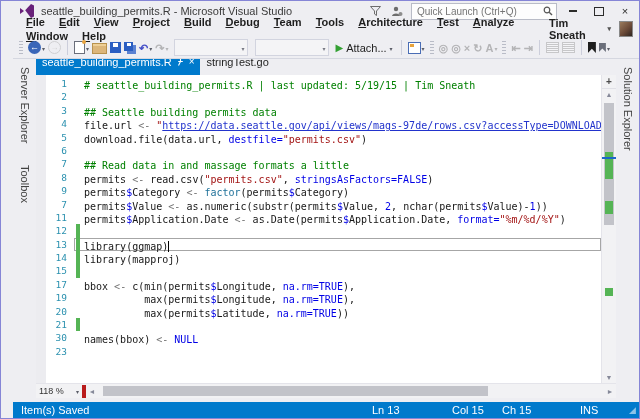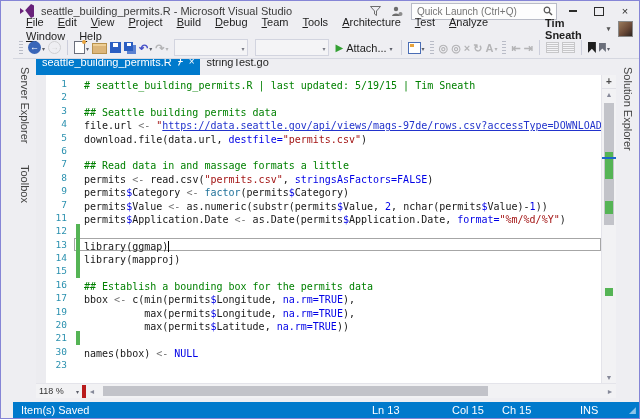--- a/index.html
+++ b/index.html
@@ -13,21 +13,21 @@
   .tb-spacer{flex:1;}
   .tb-icon{width:16px;height:14px;display:flex;align-items:center;justify-content:center;color:#6D6D6D;}
   .quicklaunch{width:138px;height:15px;background:#FDFDFD;border:1px solid #B9BCC7;display:flex;align-items:center;padding:0 3px;}
   .quicklaunch input{border:0;outline:0;flex:1;font-family:"Liberation Sans",sans-serif;font-size:10px;color:#777;background:transparent;min-width:0;}
   .winbtn{width:20px;height:16px;display:flex;align-items:center;justify-content:center;font-size:11px;color:#2B2B2B;}
   .wb-min i{display:block;width:8px;border-bottom:2px solid #2B2B2B;}
   .wb-max i{display:block;width:8px;height:7px;border:1px solid #2B2B2B;}
 
   
   .menubar{height:16px;display:flex;align-items:center;padding:0 6px;gap:0;font-size:11px;color:#1E1E1E;flex:0 0 auto;}
-  .menu-item{display:inline-block;padding:1px 7px;white-space:nowrap;}
+  .menu-item{display:inline-block;padding:1px 7px;white-space:nowrap;font-weight:bold;}
   .menu-item::first-letter{text-decoration:underline;}
   .menu-user{margin-left:auto;display:flex;align-items:center;gap:8px;font-weight:bold;}
   .user-name{font-size:11px;color:#1E1E1E;}
   .user-caret{font-size:7px;color:#555;}
   .avatar{width:14px;height:14px;background:linear-gradient(135deg,#9a7a5c 0%,#6b4a38 55%,#2e2420 100%);border:1px solid #888;}
 
   
   .toolbar{height:21px;display:flex;align-items:center;padding:0 4px;gap:3px;border-bottom:1px solid #D5D7E0;flex:0 0 auto;}
   .tb-grip{width:4px;height:14px;background:repeating-linear-gradient(to bottom,#B9BCC7 0 1px,transparent 1px 3px);margin:0 2px;}
   .tb-sep{width:1px;height:15px;background:#CCCEDB;margin:0 3px;}
@@ -325,24 +325,20 @@
               </div>
               <div class="cl">
                 <span class="num">14</span>
                 <div class="clr"><span class="chbar"></span><span class="codetxt"><span class="tk-txt">library(mapproj)</span></span></div>
               </div>
               <div class="cl">
                 <span class="num">15</span>
                 <div class="clr"><span class="chbar"></span><span class="codetxt"></span></div>
               </div>
               <div class="cl">
-                <span class="num">16</span>
-                <div class="clr"><span class="codetxt"><span class="tk-com">## Establish a bounding box for the permits data</span></span></div>
-              </div>
-              <div class="cl">
                 <span class="num">17</span>
                 <div class="clr"><span class="codetxt"><span class="tk-txt">bbox </span><span class="tk-op">&lt;- </span><span class="tk-txt">c(min(permits</span><span class="tk-kw">$</span><span class="tk-txt">Longitude, </span><span class="tk-kw">na.rm=TRUE</span><span class="tk-txt">),</span></span></div>
               </div>
               <div class="cl">
                 <span class="num">19</span>
                 <div class="clr"><span class="codetxt"><span class="tk-txt">          max(permits</span><span class="tk-kw">$</span><span class="tk-txt">Longitude, </span><span class="tk-kw">na.rm=TRUE</span><span class="tk-txt">),</span></span></div>
               </div>
               <div class="cl">
                 <span class="num">20</span>
                 <div class="clr"><span class="codetxt"><span class="tk-txt">          max(permits</span><span class="tk-kw">$</span><span class="tk-txt">Latitude, </span><span class="tk-kw">na.rm=TRUE</span><span class="tk-txt">))</span></span></div>

